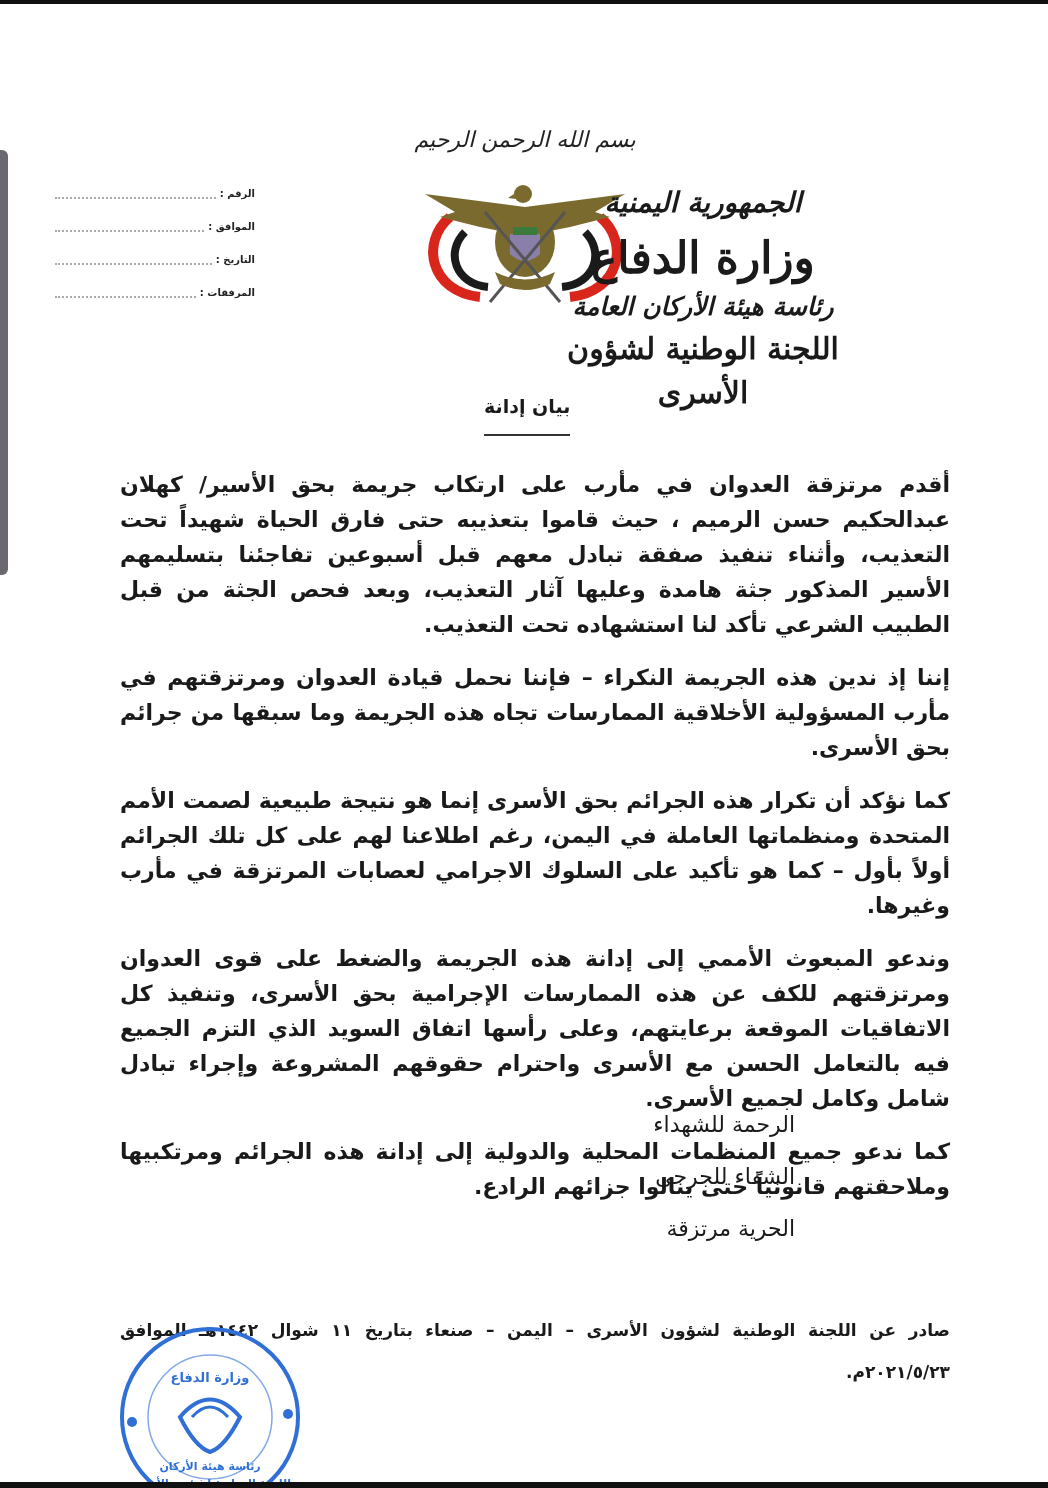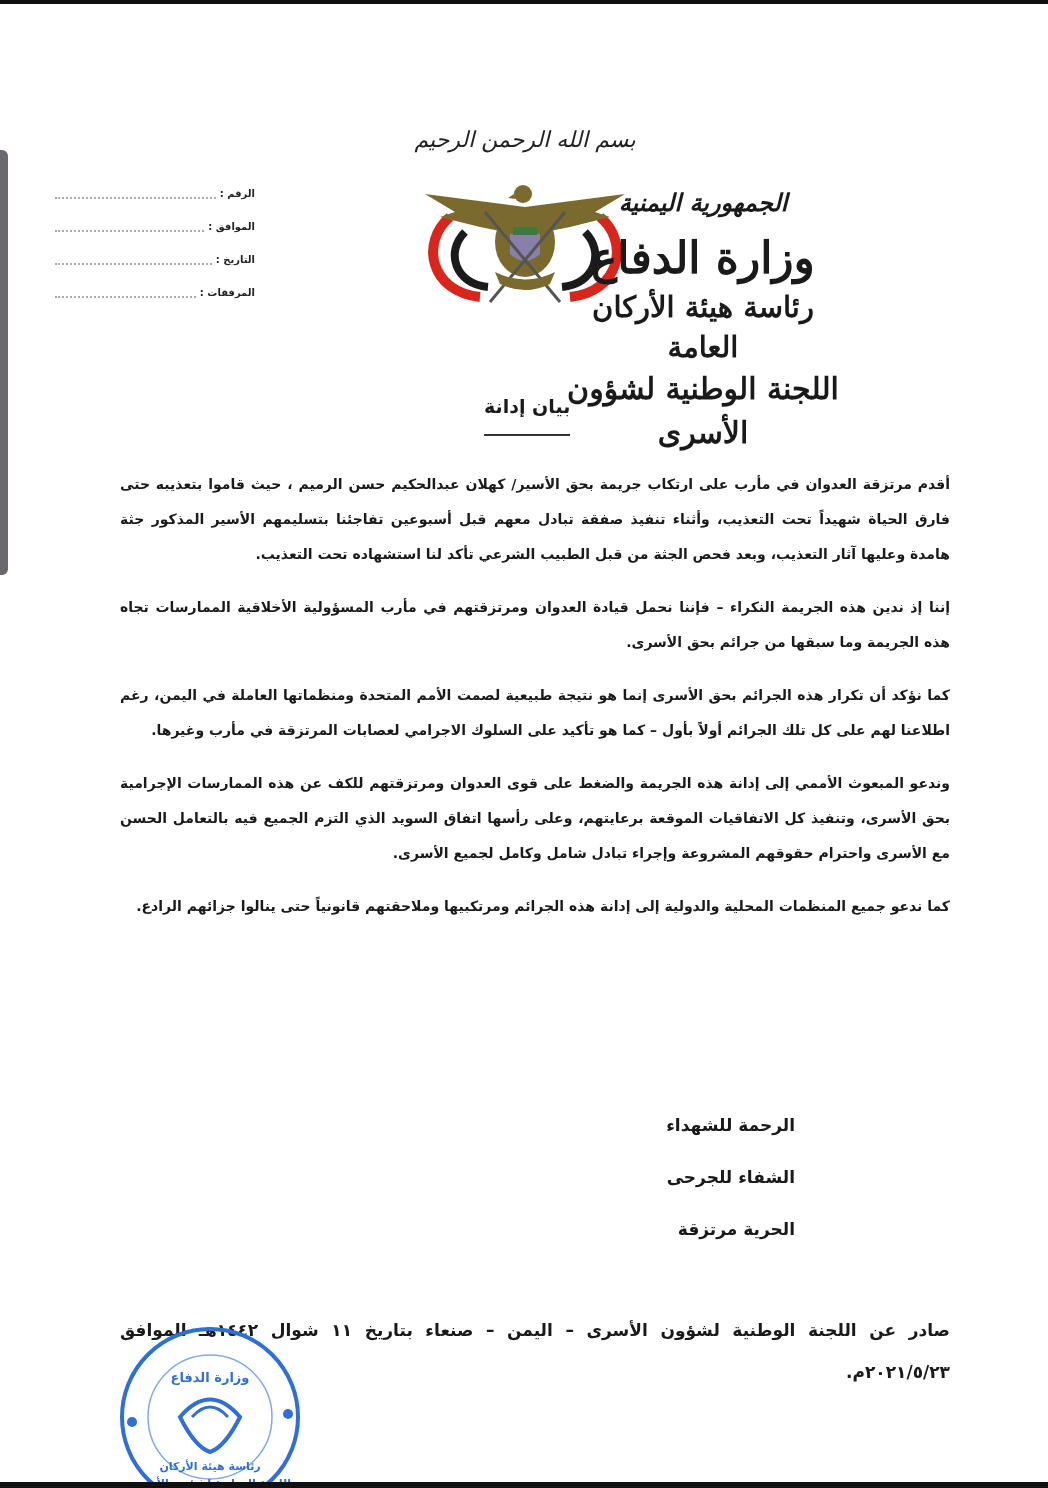--- a/index.html
+++ b/index.html
@@ -15,23 +15,23 @@
       background: #6b6870; border-radius: 6px;
     }
     .page { position: absolute; left: 0; top: 0; width: 893px; height: 1488px; margin-top: 27px; }
 
     
     .header-right {
       position: absolute; right: 40px; top: 150px; width: 300px;
       direction: rtl; text-align: center; color: #1a1a1a;
       font-family: "DejaVu Serif", serif; font-weight: bold;
     }
-    .header-right .l1 { font-size: 24px; line-height: 52px; font-style: italic; }
+    .header-right .l1 { font-size: 28px; line-height: 52px; font-style: italic; }
     .header-right .l2 { font-size: 44px; line-height: 58px; }
-    .header-right .l3 { font-size: 29px; line-height: 40px; }
+    .header-right .l3 { font-size: 25px; line-height: 40px; font-style: italic; }
     .header-right .l4 { font-size: 30px; line-height: 44px; }
 
     
     .basmala {
       position: absolute; left: 410px; top: 100px; width: 230px; text-align: center;
       font-family: "DejaVu Serif", serif; font-size: 22px; color: #222; direction: rtl; font-style: italic;
     }
     .emblem { position: absolute; left: 410px; top: 145px; width: 230px; height: 135px; }
 
     
@@ -44,24 +44,24 @@
     .doc-title {
       position: absolute; left: 484px; top: 368px; direction: rtl;
       font-size: 19px; font-weight: bold; color: #1a1a1a;
       border-bottom: 2px solid #333; padding-bottom: 17px;
     }
 
     
     .body-text {
       position: absolute; left: 120px; top: 440px; width: 830px;
       direction: rtl; text-align: justify; text-align-last: right;
-      font-size: 14px; font-weight: bold; color: #1a1a1a; line-height: 35px;
+      font-size: 22px; font-weight: bold; color: #1a1a1a; line-height: 35px;
     }
     .body-text p { margin: 0 0 18px 0; }
-    .slogans { position: absolute; right: 98px; top: 1072px; direction: rtl; font-size: 17px; font-weight: bold; color: #1a1a1a; text-align: right; }
+    .slogans { position: absolute; right: 98px; top: 1072px; direction: rtl; font-size: 22px; font-weight: normal; color: #1a1a1a; text-align: right; }
     .slogans div { height: 52px; line-height: 52px; }
     .footer-line {
       position: absolute; left: 120px; top: 1282px; width: 830px;
       direction: rtl; text-align: justify; text-align-last: right;
       font-size: 17px; font-weight: bold; color: #1a1a1a; line-height: 42px;
     }
 
     
     .stamp { position: absolute; left: 110px; top: 1295px; width: 200px; height: 190px; }
   </style>

